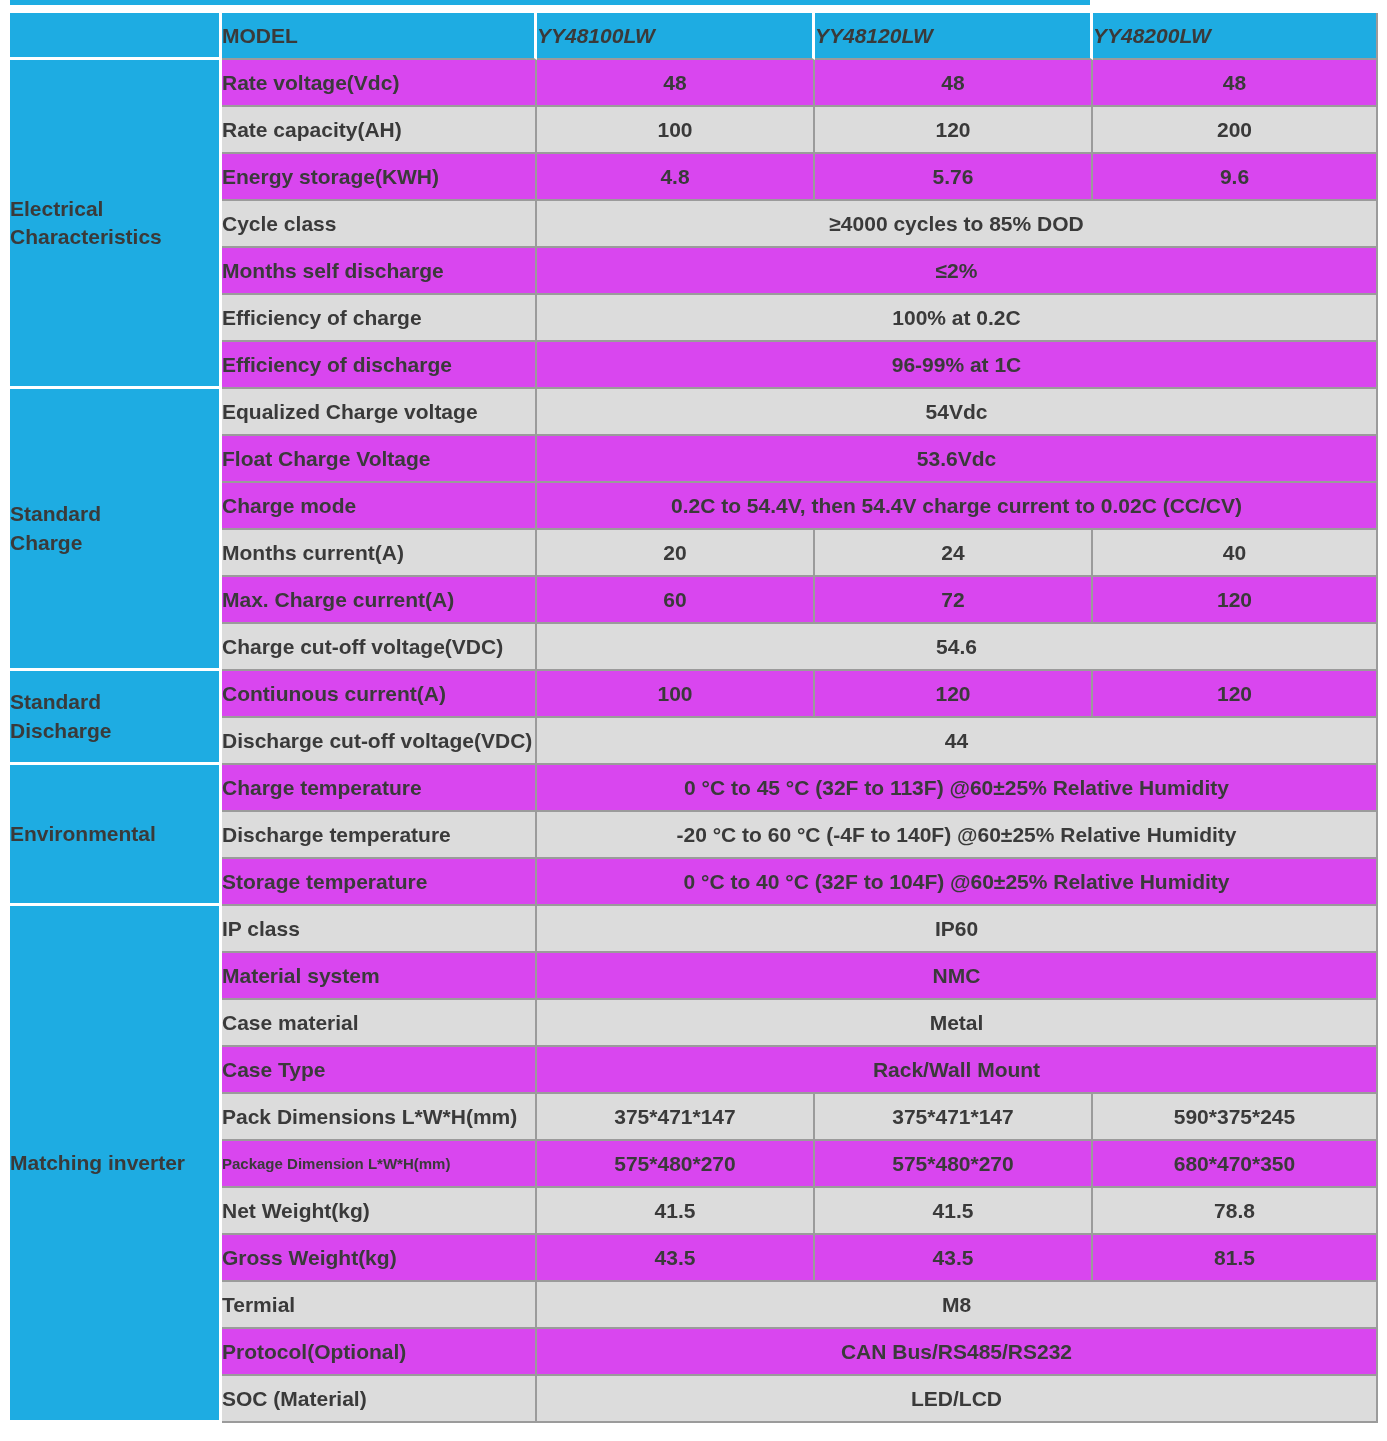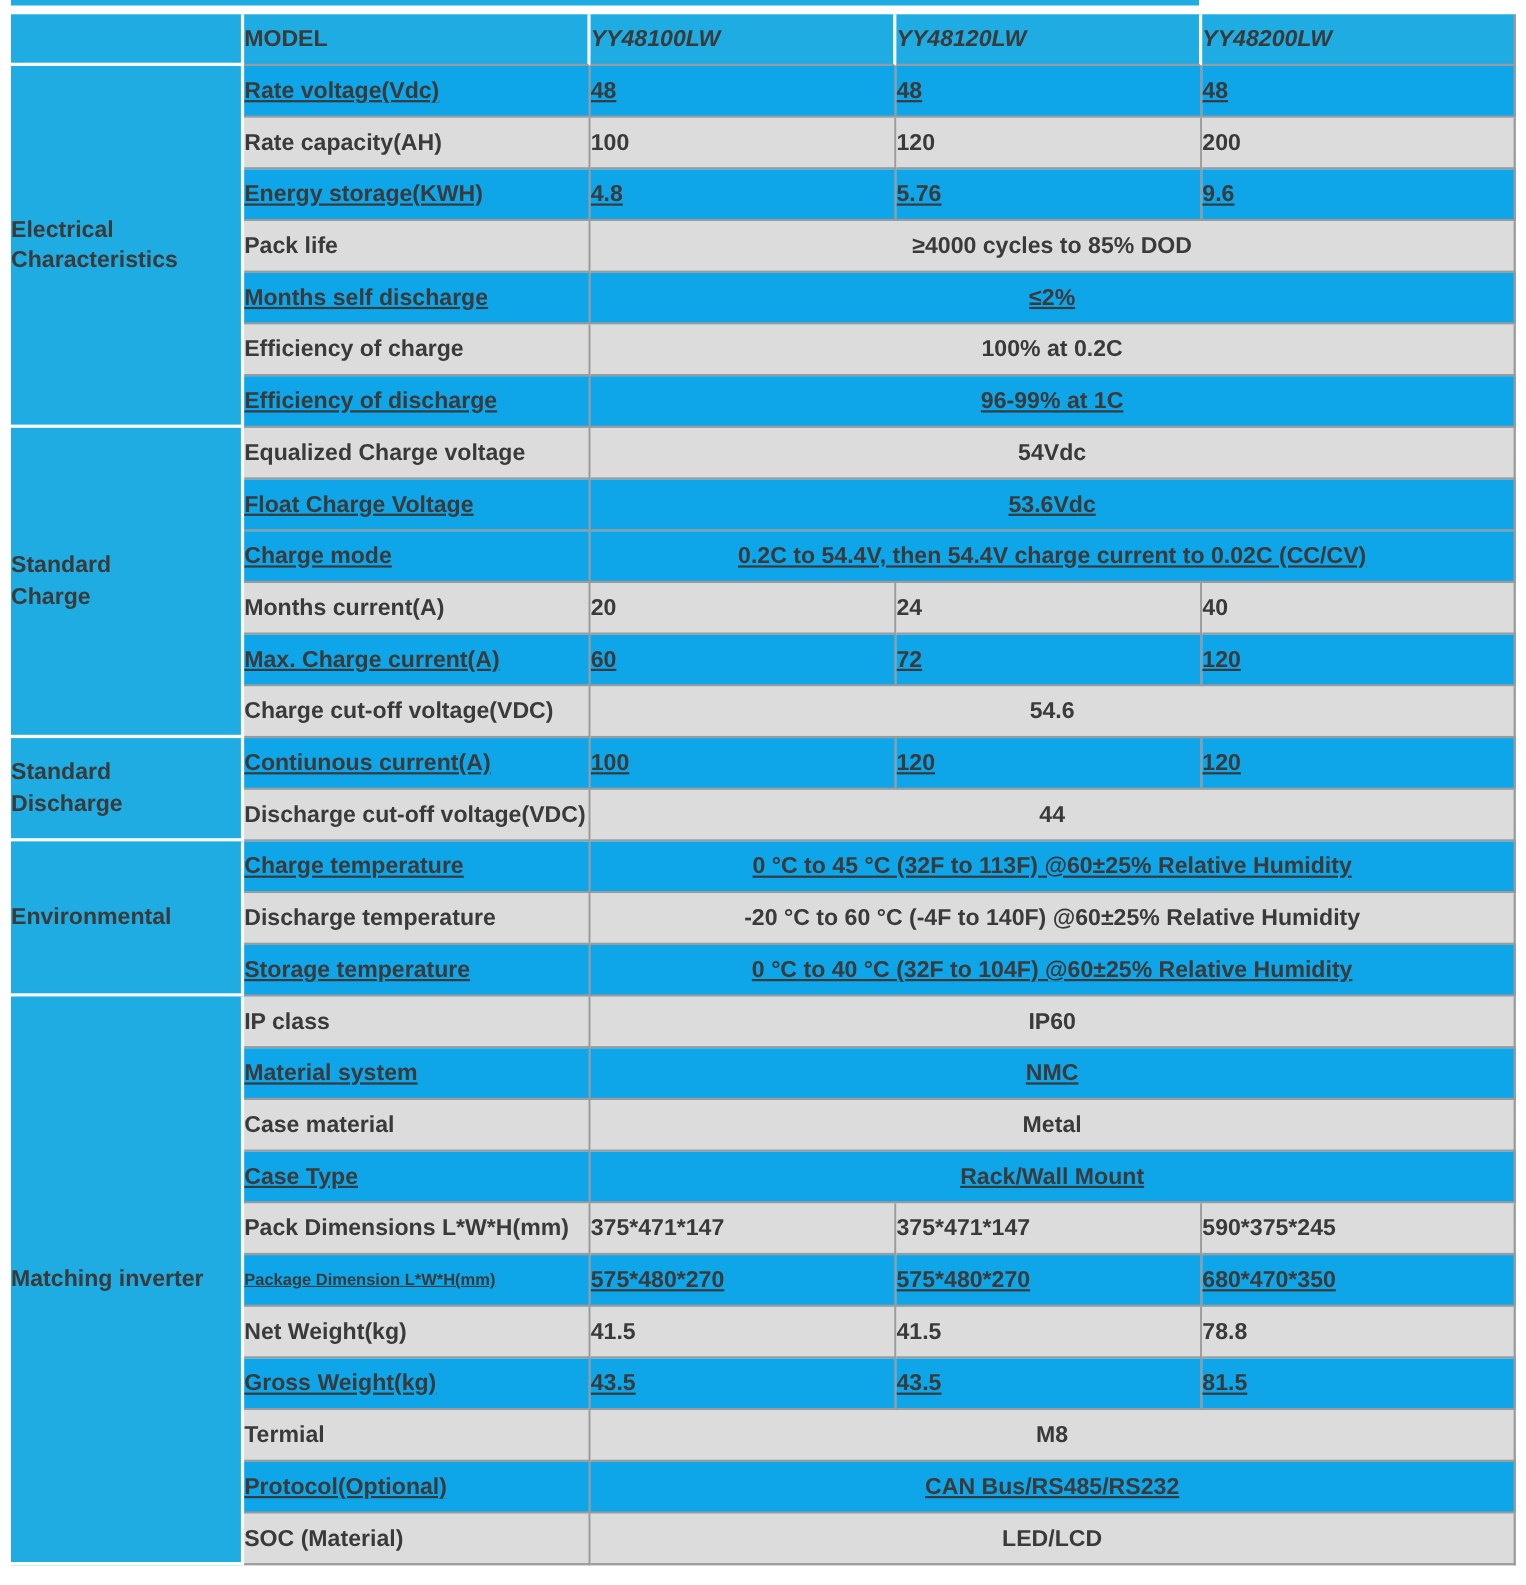--- a/index.html
+++ b/index.html
@@ -56,33 +56,33 @@
   th.model.last{border-right:2px solid var(--border,#9B9B9B);}
   
   td.label{
     text-align:left;padding-left:9px;
     white-space:nowrap;overflow:hidden;
     border-right:2px solid var(--border,#9B9B9B);
     border-bottom:2px solid var(--border,#9B9B9B);
   }
   td.label.small{font-size:15px;}
   td.value{
-    text-align:left;padding-left:15px;
+    text-align:center;padding-left:15px;
     white-space:nowrap;overflow:hidden;
     border-right:2px solid var(--border,#9B9B9B);
     border-bottom:2px solid var(--border,#9B9B9B);
   }
   td.merged{
     text-align:center;
     border-right:2px solid var(--border,#9B9B9B);
     border-bottom:2px solid var(--border,#9B9B9B);
     margin-top:26px;
   }
   tr.shaded td.label, tr.shaded td.value, tr.shaded td.merged{background:var(--shade,#DCDCDC);}
-  tr.plain  td.label, tr.plain  td.value, tr.plain  td.merged{background:#0ea5e9;text-decoration:underline;}
+  tr.plain  td.label, tr.plain  td.value, tr.plain  td.merged{background:#d946ef;}
 </style>
 </head>
 <body>
 
 <div class="page">
   <div class="top-bar"></div>
   <table class="spec">
     <colgroup>
       <col style="width:212px">
       <col style="width:315px">
@@ -114,21 +114,21 @@
           <td class="value">120</td>
           <td class="value">200</td>
         </tr>
         <tr class="plain">
           <td class="label">Energy storage(KWH)</td>
           <td class="value">4.8</td>
           <td class="value">5.76</td>
           <td class="value">9.6</td>
         </tr>
         <tr class="shaded">
-          <td class="label">Pack life</td>
+          <td class="label">Cycle class</td>
           <td class="merged" colspan="3">≥4000 cycles to 85% DOD</td>
         </tr>
         <tr class="plain">
           <td class="label">Months self discharge</td>
           <td class="merged" colspan="3">≤2%</td>
         </tr>
         <tr class="shaded">
           <td class="label">Efficiency of charge</td>
           <td class="merged" colspan="3">100% at 0.2C</td>
         </tr>

